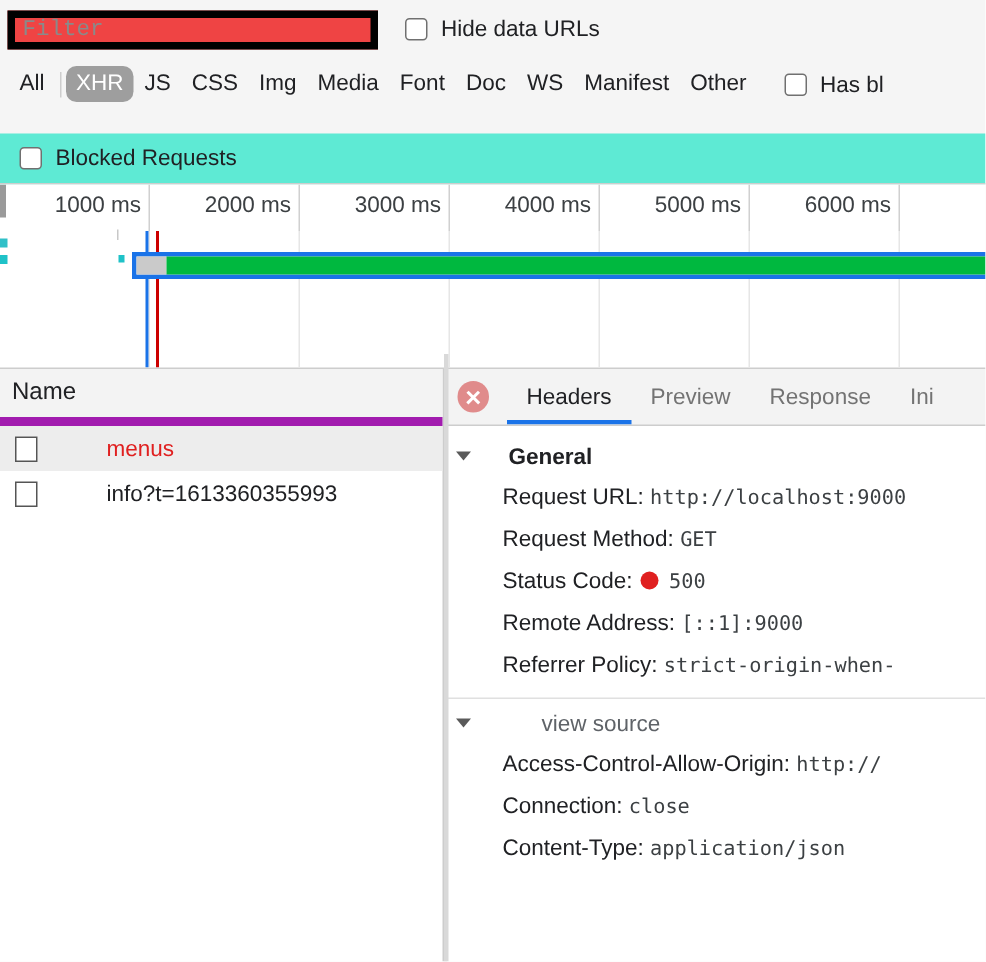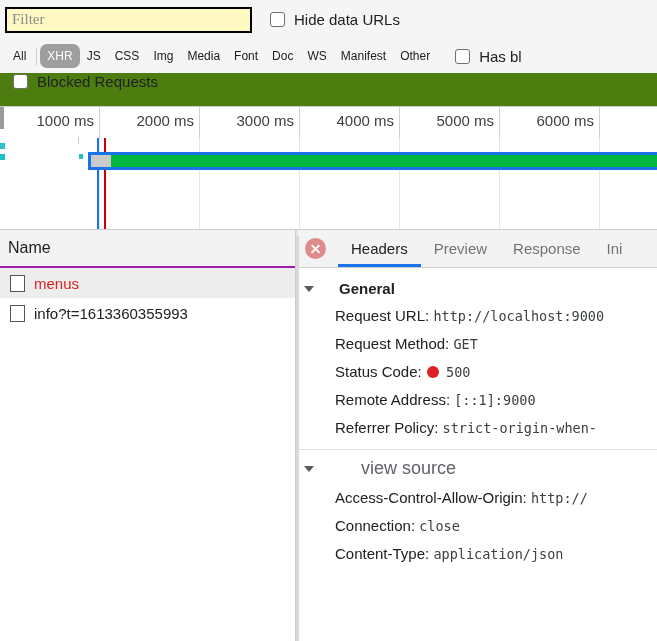--- a/index.html
+++ b/index.html
@@ -31,24 +31,24 @@
     background: #f5f5f5;
     display: flex;
     align-items: center;
     padding: 0 0 0 5px;
     flex: none;
     box-sizing: border-box;
   }
   .filter-input {
     width: 247px;
     height: 26px;
-    border: 2px solid #000000;
+    border: 5px solid #000000;
     border-radius: 0;
-    background: #fef9c3;
-    font-family: Liberation Serif, serif;
+    background: #ef4444;
+    font-family: Liberation Mono, monospace;
     font-size: 15px;
     color: #202124;
     padding: 0 5px;
     box-sizing: border-box;
     outline: none;
   }
   .filter-input::placeholder { color: #8a8a8a; }
 
   .cbox-wrap {
     display: flex;
@@ -75,46 +75,47 @@
   .type-bar {
     height: 34px;
     display: flex;
     align-items: center;
     padding-left: 6px;
     flex: none;
     background: #f5f5f5;
   }
   .type-item {
     padding: 2px 7px;
-    font-size: 12px;
+    font-size: 15px;
     color: #202124;
     border-radius: 7px;
     line-height: 20px;
     white-space: nowrap;
   }
   .type-item.active {
     background: #9e9e9e;
     color: #ffffff;
   }
   .type-sep {
     width: 1px;
     height: 17px;
     background: #cdcdcd;
     margin: 0 3px;
   }
 
   
   .blocked-bar {
     height: 33px;
     display: flex;
-    align-items: flex-start;
+    align-items: center;
     padding-left: 13px;
     flex: none;
-    background: #4d7c0f;
+    background: #5eead4;
     border-bottom: 1px solid #cdcdcd;
+    margin-top: 16px;
   }
   .blocked-bar .cbox-wrap { margin-left: 0; }
 
   
   .overview {
     height: 122px;
     position: relative;
     background: #ffffff;
     border-bottom: 1px solid #cdcdcd;
     flex: none;
@@ -207,37 +208,38 @@
     flex: none;
     display: flex;
     flex-direction: column;
     background: #ffffff;
     border-right: 1px solid #cdcdcd;
     min-height: 0;
   }
   .req-header {
     height: 38px;
     background: #f3f3f3;
-    border-bottom: 2px solid #a21caf;
+    border-bottom: 6px solid #a21caf;
     display: flex;
     align-items: center;
     padding-left: 8px;
     font-size: 16px;
     color: #202124;
     flex: none;
     box-sizing: border-box;
   }
   .req-list { flex: 1 1 auto; overflow: hidden; }
   .req-row {
     height: 30px;
     display: flex;
     align-items: center;
     padding-left: 10px;
     font-size: 15px;
     box-sizing: border-box;
+    gap: 37px;
   }
   .req-row.selected { background: #ededed; }
   .req-icon {
     width: 15px; height: 17px;
     border: 1.4px solid #555;
     background: #fff;
     flex: none;
     margin-right: 9px;
     box-sizing: border-box;
   }
@@ -319,21 +321,21 @@
     border-top: 6px solid #5a5a5a;
     margin-right: 5px;
     flex: none;
     position: relative;
     top: -2px;
   }
   .view-source {
     font-weight: normal;
     color: #5f6368;
     margin-left: 22px;
-    font-size: 18px;
+    font-size: 15px;
   }
   .kv {
     padding: 4px 0 4px 37px;
     font-size: 15px;
     white-space: nowrap;
     overflow: hidden;
     line-height: 20px;
   }
   .k {
     font-weight: normal;

